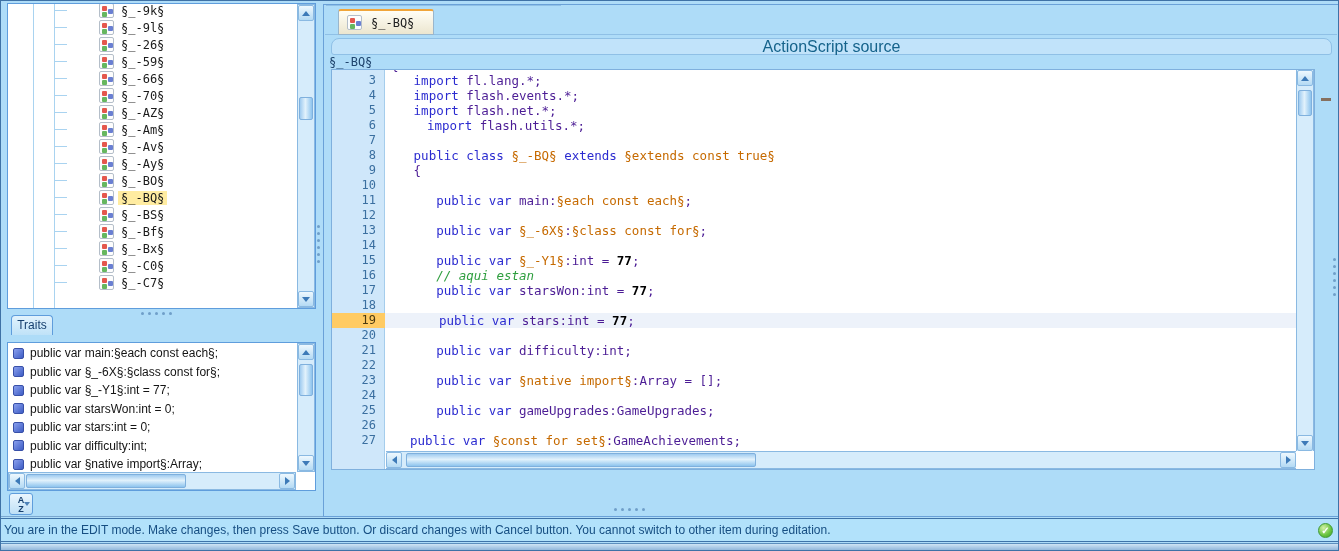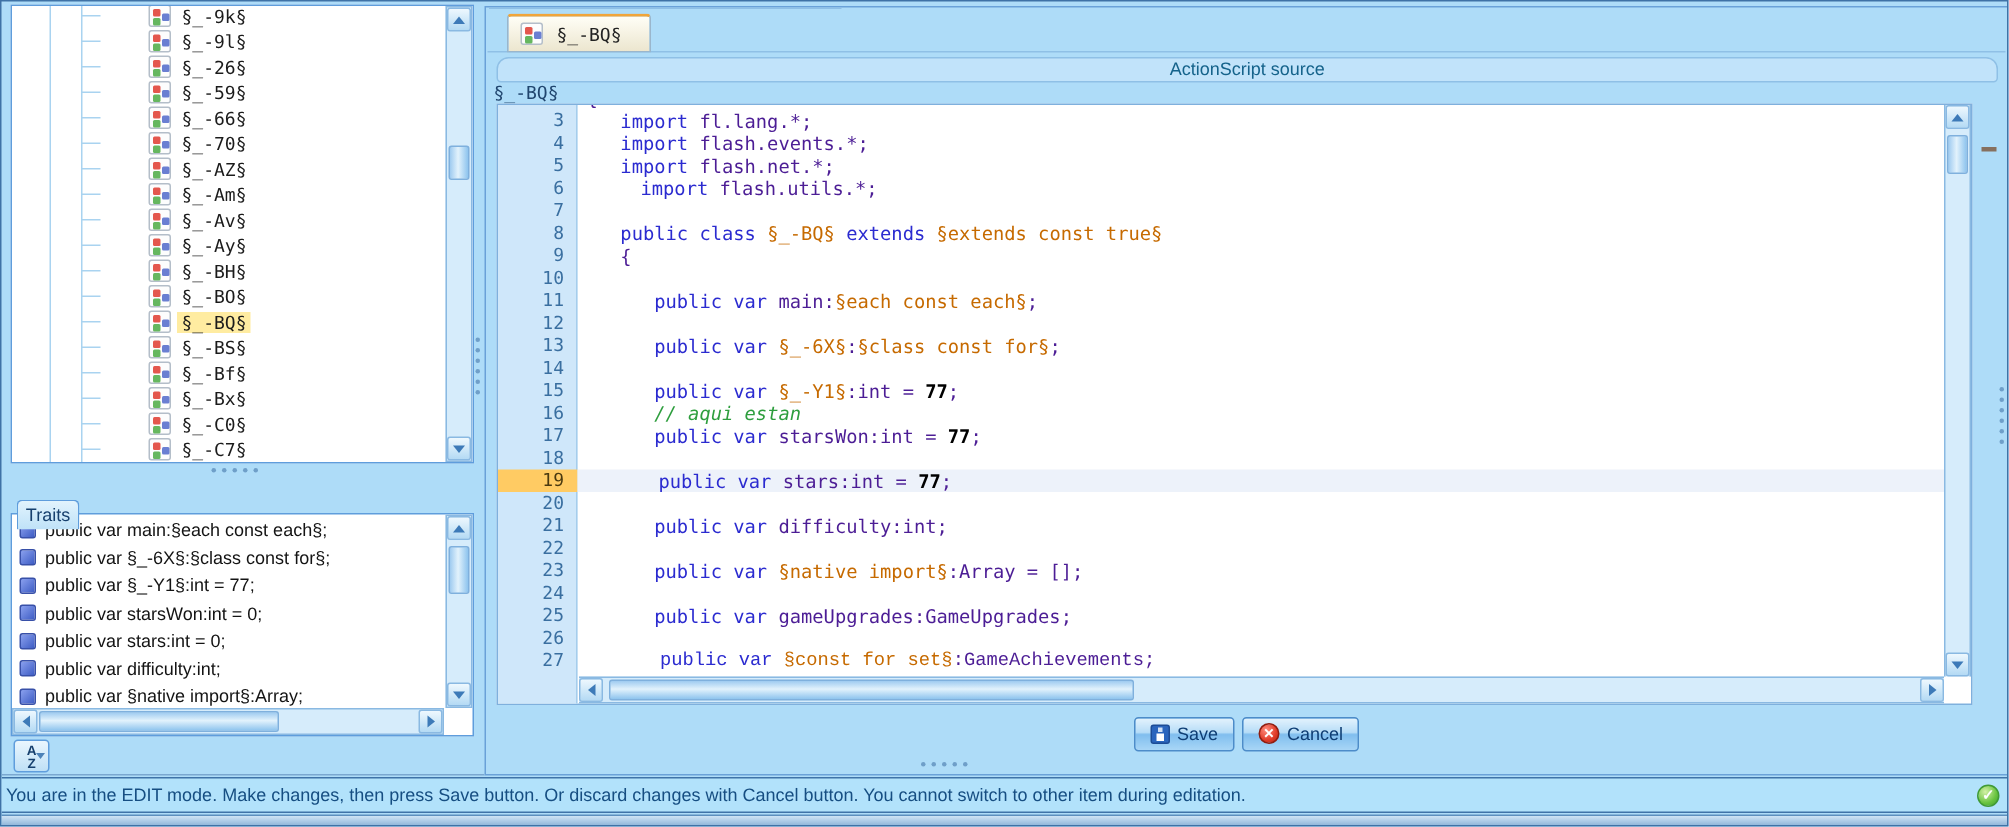--- a/index.html
+++ b/index.html
@@ -35,41 +35,41 @@
   .tree-row .connector{position:absolute;left:46px;top:8px;width:13px;height:1px;background:#a9d3f0;}
   .tree-label{font-family:"DejaVu Sans Mono",monospace;font-size:12px;color:#1b1b1b;padding:0 3px;white-space:pre;}
   .tree-label.selected{background:#ffeca1;}
   .class-icon{position:relative;width:15px;height:15px;background:#fdfdfd;border:1px solid #b4bec9;border-radius:2px;margin-right:4px;flex:none;}
   .class-icon i{position:absolute;width:5px;height:5px;border-radius:1px;}
   .class-icon .d-r{left:2px;top:2px;background:#e4574d;}
   .class-icon .d-g{left:2px;top:8px;background:#66b75f;}
   .class-icon .d-b{left:8px;top:5px;background:#6a7fd2;}
 
   
-  .traits-tab{position:absolute;left:10px;top:332px;width:42px;height:20px;border:1px solid #5f9ddc;border-bottom:none;
+  .traits-tab{position:absolute;left:10px;top:314px;width:42px;height:20px;border:1px solid #5f9ddc;border-bottom:none;
               border-radius:4px 4px 0 0;background:linear-gradient(180deg,#e2f3fd,#bfe2f8);
               font-size:12px;color:#17406e;text-align:center;line-height:19px;z-index:2;}
   .traits-panel{position:absolute;left:6px;top:341px;width:309px;height:149px;background:#fff;border:1px solid #5f9ddc;}
   .trait-rows{position:absolute;left:0;top:1px;right:19px;bottom:19px;overflow:hidden;}
   .trait-row{height:18.5px;display:flex;align-items:center;padding-left:5px;font-size:12px;color:#141414;white-space:pre;}
   .trait-icon{width:11px;height:11px;background:linear-gradient(135deg,#8aa0ee,#3d5cc4);border:1px solid #3850a8;border-radius:2px;margin-right:6px;flex:none;}
   .azbtn{position:absolute;left:8px;top:492px;width:24px;height:22px;border:1px solid #5f9ddc;border-radius:3px;
          background:linear-gradient(180deg,#eaf6fe,#bfe0f6);font-size:9px;font-weight:bold;color:#17406e;
          line-height:9px;text-align:center;padding-top:2px;}
   .azbtn .azarrow{position:absolute;right:2px;top:8px;width:0;height:0;border:3px solid transparent;border-top:4px solid #4d82b8;}
 
   
   .right-panel{position:absolute;left:322px;top:3px;width:1016px;height:513px;border:1px solid #6aa1d8;background:#aedcf8;}
   .tab-line{position:absolute;left:1px;top:29px;right:1px;height:1px;background:#8fc0e6;}
   .top-seg{position:absolute;left:2px;top:0;width:235px;height:1px;background:#8fc0e6;}
   .tab{position:absolute;left:14px;top:4px;width:96px;height:26px;z-index:3;display:flex;align-items:center;gap:5px;padding:0 8px;
        background:linear-gradient(180deg,#fffef6,#ece6cf);border:1px solid #9ab6cc;border-top:2px solid #f0a53a;
        border-radius:3px 3px 0 0;font-family:"DejaVu Sans Mono",monospace;font-size:12px;color:#222;}
   .as-header{position:absolute;left:7px;right:6px;top:33px;height:17px;background:#c1e3fa;border:1px solid #8fc0e6;
-             border-radius:8px 8px 3px 3px;text-align:center;font-size:12px;color:#15638b;line-height:15px;}
+             border-radius:8px 8px 3px 3px;text-align:center;font-size:16px;color:#15638b;line-height:15px;}
   .script-label{position:absolute;left:5px;top:50px;font-family:"DejaVu Sans Mono",monospace;font-size:12px;color:#20456e;}
 
   
   .editor-frame{position:absolute;left:7px;top:64px;width:984px;height:401px;background:#fff;border:1px solid #7fb0dd;}
   .gutter-bg{position:absolute;left:0;top:0;bottom:0;width:53px;background:#cfe7fa;border-right:1px solid #a5cdec;}
   .code-scroll{position:absolute;left:0;top:0;right:18px;bottom:18px;overflow:hidden;}
   .code-content{margin-top:-12px;}
   .code-row{display:flex;height:15px;line-height:15px;font-family:"DejaVu Sans Mono",monospace;font-size:12.5px;white-space:pre;}
   .code-row .gut{width:53px;flex:none;text-align:right;padding-right:9px;color:#3a6fa0;font-size:12px;}
   .code-row .src{flex:1;padding-left:6px;color:#1c1c1c;}
@@ -194,29 +194,20 @@
           <span class="tree-label">§_-Av§</span>
         </div>
         <div class="tree-row">
           <span class="connector"></span>
           <span class="class-icon">
             <i class="d-r"></i>
             <i class="d-g"></i>
             <i class="d-b"></i>
           </span>
           <span class="tree-label">§_-Ay§</span>
-        </div>
-        <div class="tree-row">
-          <span class="connector"></span>
-          <span class="class-icon">
-            <i class="d-r"></i>
-            <i class="d-g"></i>
-            <i class="d-b"></i>
-          </span>
-          <span class="tree-label">§_-BH§</span>
         </div>
         <div class="tree-row">
           <span class="connector"></span>
           <span class="class-icon">
             <i class="d-r"></i>
             <i class="d-g"></i>
             <i class="d-b"></i>
           </span>
           <span class="tree-label">§_-BO§</span>
         </div>
@@ -375,21 +366,21 @@
             <div class="code-row"><span class="gut">17</span><span class="src" style="padding-left: 51.18px;"><span class="tk-k">public</span><span class="tk-p"> </span><span class="tk-k">var</span><span class="tk-p"> starsWon:int = </span><span class="tk-num">77</span><span class="tk-p">;</span></span></div>
             <div class="code-row"><span class="gut">18</span><span class="src" style="padding-left: 6px;"></span></div>
             <div class="code-row hl"><span class="gut">19</span><span class="src" style="padding-left: 54px;"><span class="tk-k">public</span><span class="tk-p"> </span><span class="tk-k">var</span><span class="tk-p"> stars:int = </span><span class="tk-num">77</span><span class="tk-p">;</span></span></div>
             <div class="code-row"><span class="gut">20</span><span class="src" style="padding-left: 6px;"></span></div>
             <div class="code-row"><span class="gut">21</span><span class="src" style="padding-left: 51.18px;"><span class="tk-k">public</span><span class="tk-p"> </span><span class="tk-k">var</span><span class="tk-p"> difficulty:int;</span></span></div>
             <div class="code-row"><span class="gut">22</span><span class="src" style="padding-left: 6px;"></span></div>
             <div class="code-row"><span class="gut">23</span><span class="src" style="padding-left: 51.18px;"><span class="tk-k">public</span><span class="tk-p"> </span><span class="tk-k">var</span><span class="tk-p"> </span><span class="tk-n">§native import§</span><span class="tk-p">:Array = [];</span></span></div>
             <div class="code-row"><span class="gut">24</span><span class="src" style="padding-left: 6px;"></span></div>
             <div class="code-row"><span class="gut">25</span><span class="src" style="padding-left: 51.18px;"><span class="tk-k">public</span><span class="tk-p"> </span><span class="tk-k">var</span><span class="tk-p"> gameUpgrades:GameUpgrades;</span></span></div>
             <div class="code-row"><span class="gut">26</span><span class="src" style="padding-left: 6px;"></span></div>
-            <div class="code-row"><span class="gut">27</span><span class="src" style="padding-left: 55px; font-family: Liberation Mono, monospace;"><span class="tk-k">public</span><span class="tk-p"> </span><span class="tk-k">var</span><span class="tk-p"> </span><span class="tk-n">§const for set§</span><span class="tk-p">:GameAchievements;</span></span></div>
+            <div class="code-row"><span class="gut">27</span><span class="src" style="padding-left: 25px;"><span class="tk-k">public</span><span class="tk-p"> </span><span class="tk-k">var</span><span class="tk-p"> </span><span class="tk-n">§const for set§</span><span class="tk-p">:GameAchievements;</span></span></div>
           </div>
       </div>
       <div class="vscroll" style="right:0;top:0;bottom:18px;border-top:none;border-bottom:none;">
         <div class="sb-btn" style="top:0;">
             <span class="arr up"></span>
           </div>
         <div class="sb-thumb" style="top:20px;height:26px;"></div>
         <div class="sb-btn" style="bottom:0;">
             <span class="arr down"></span>
           </div>
@@ -399,30 +390,20 @@
             <span class="arr left"></span>
           </div>
         <div class="sb-thumb" style="left:20px;width:350px;"></div>
         <div class="sb-btn" style="right:0;">
             <span class="arr right"></span>
           </div>
       </div>
     </div>
     <div class="marker" style="right:7px;top:93px;"></div>
 
-    <div class="btnbar">
-      <button class="btn">
-        <span class="floppy-icon"></span>
-        <span>Save</span>
-      </button>
-      <button class="btn">
-        <span class="cancel-icon"></span>
-        <span>Cancel</span>
-      </button>
-    </div>
     <div class="dots-h" style="left:290px;top:503px;">
       <span class="dot"></span>
         <span class="dot"></span>
         <span class="dot"></span>
         <span class="dot"></span>
         <span class="dot"></span>
     </div>
   </div>
 
   <div class="dots-v" style="left:1332px;top:257px;">

